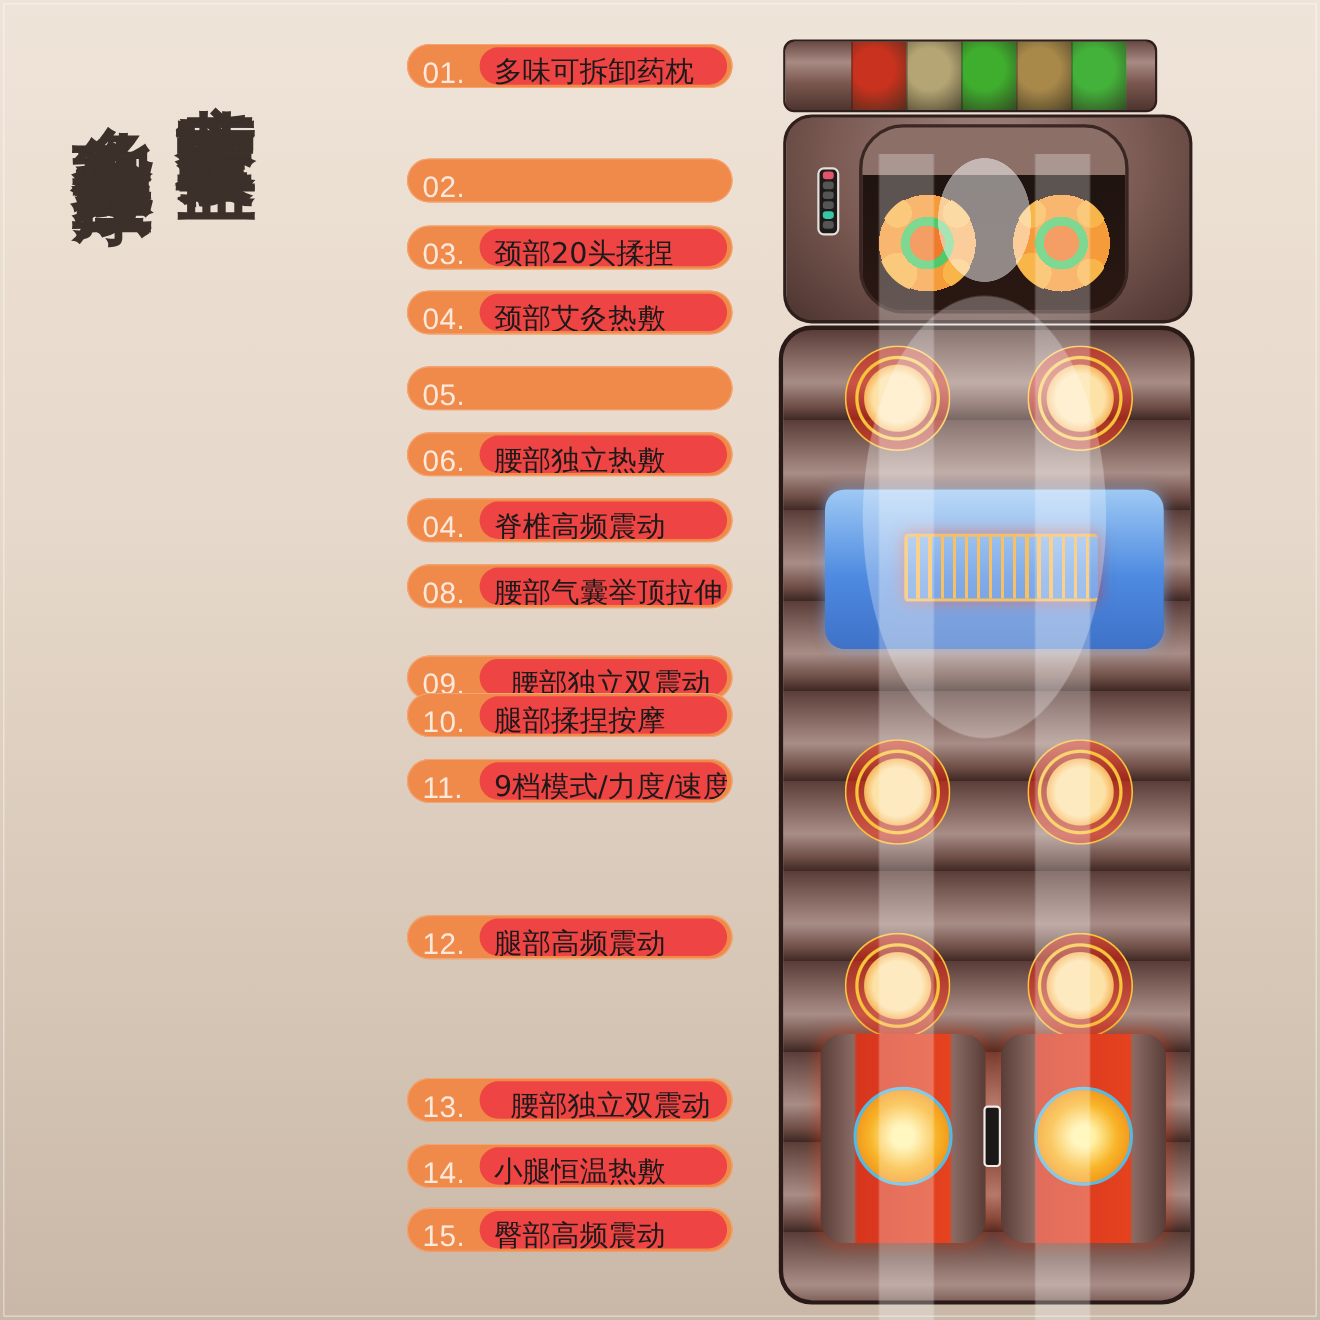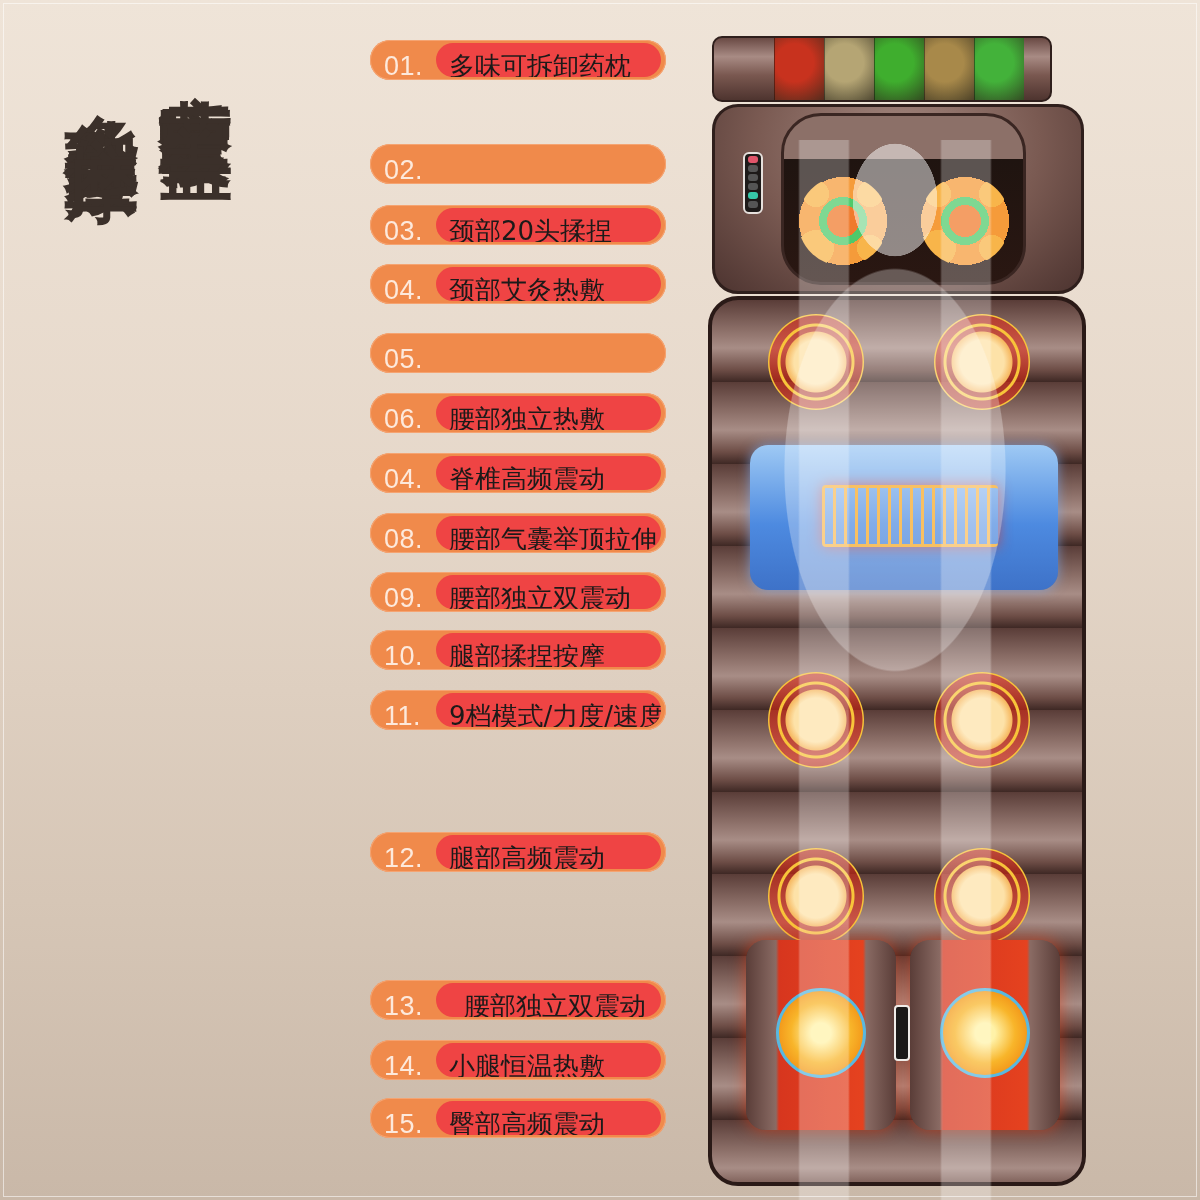--- a/index.html
+++ b/index.html
@@ -187,21 +187,21 @@
       <span class="label-box">腰部独立热敷</span>
     </div>
   <div class="feature" style="top: 453px;">
       <span class="num">04.</span>
       <span class="label-box">脊椎高频震动</span>
     </div>
   <div class="feature" style="top: 513px;">
       <span class="num">08.</span>
       <span class="label-box">腰部气囊举顶拉伸</span>
     </div>
-  <div class="feature" style="top: 572px;">
+  <div class="feature" style="top: 596px; text-align: center;">
       <span class="num">09.</span>
       <span class="label-box">腰部独立双震动</span>
     </div>
   <div class="feature" style="top: 630px;">
       <span class="num">10.</span>
       <span class="label-box">腿部揉捏按摩</span>
     </div>
   <div class="feature" style="top: 690px;">
       <span class="num">11.</span>
       <span class="label-box">9档模式/力度/速度</span>

